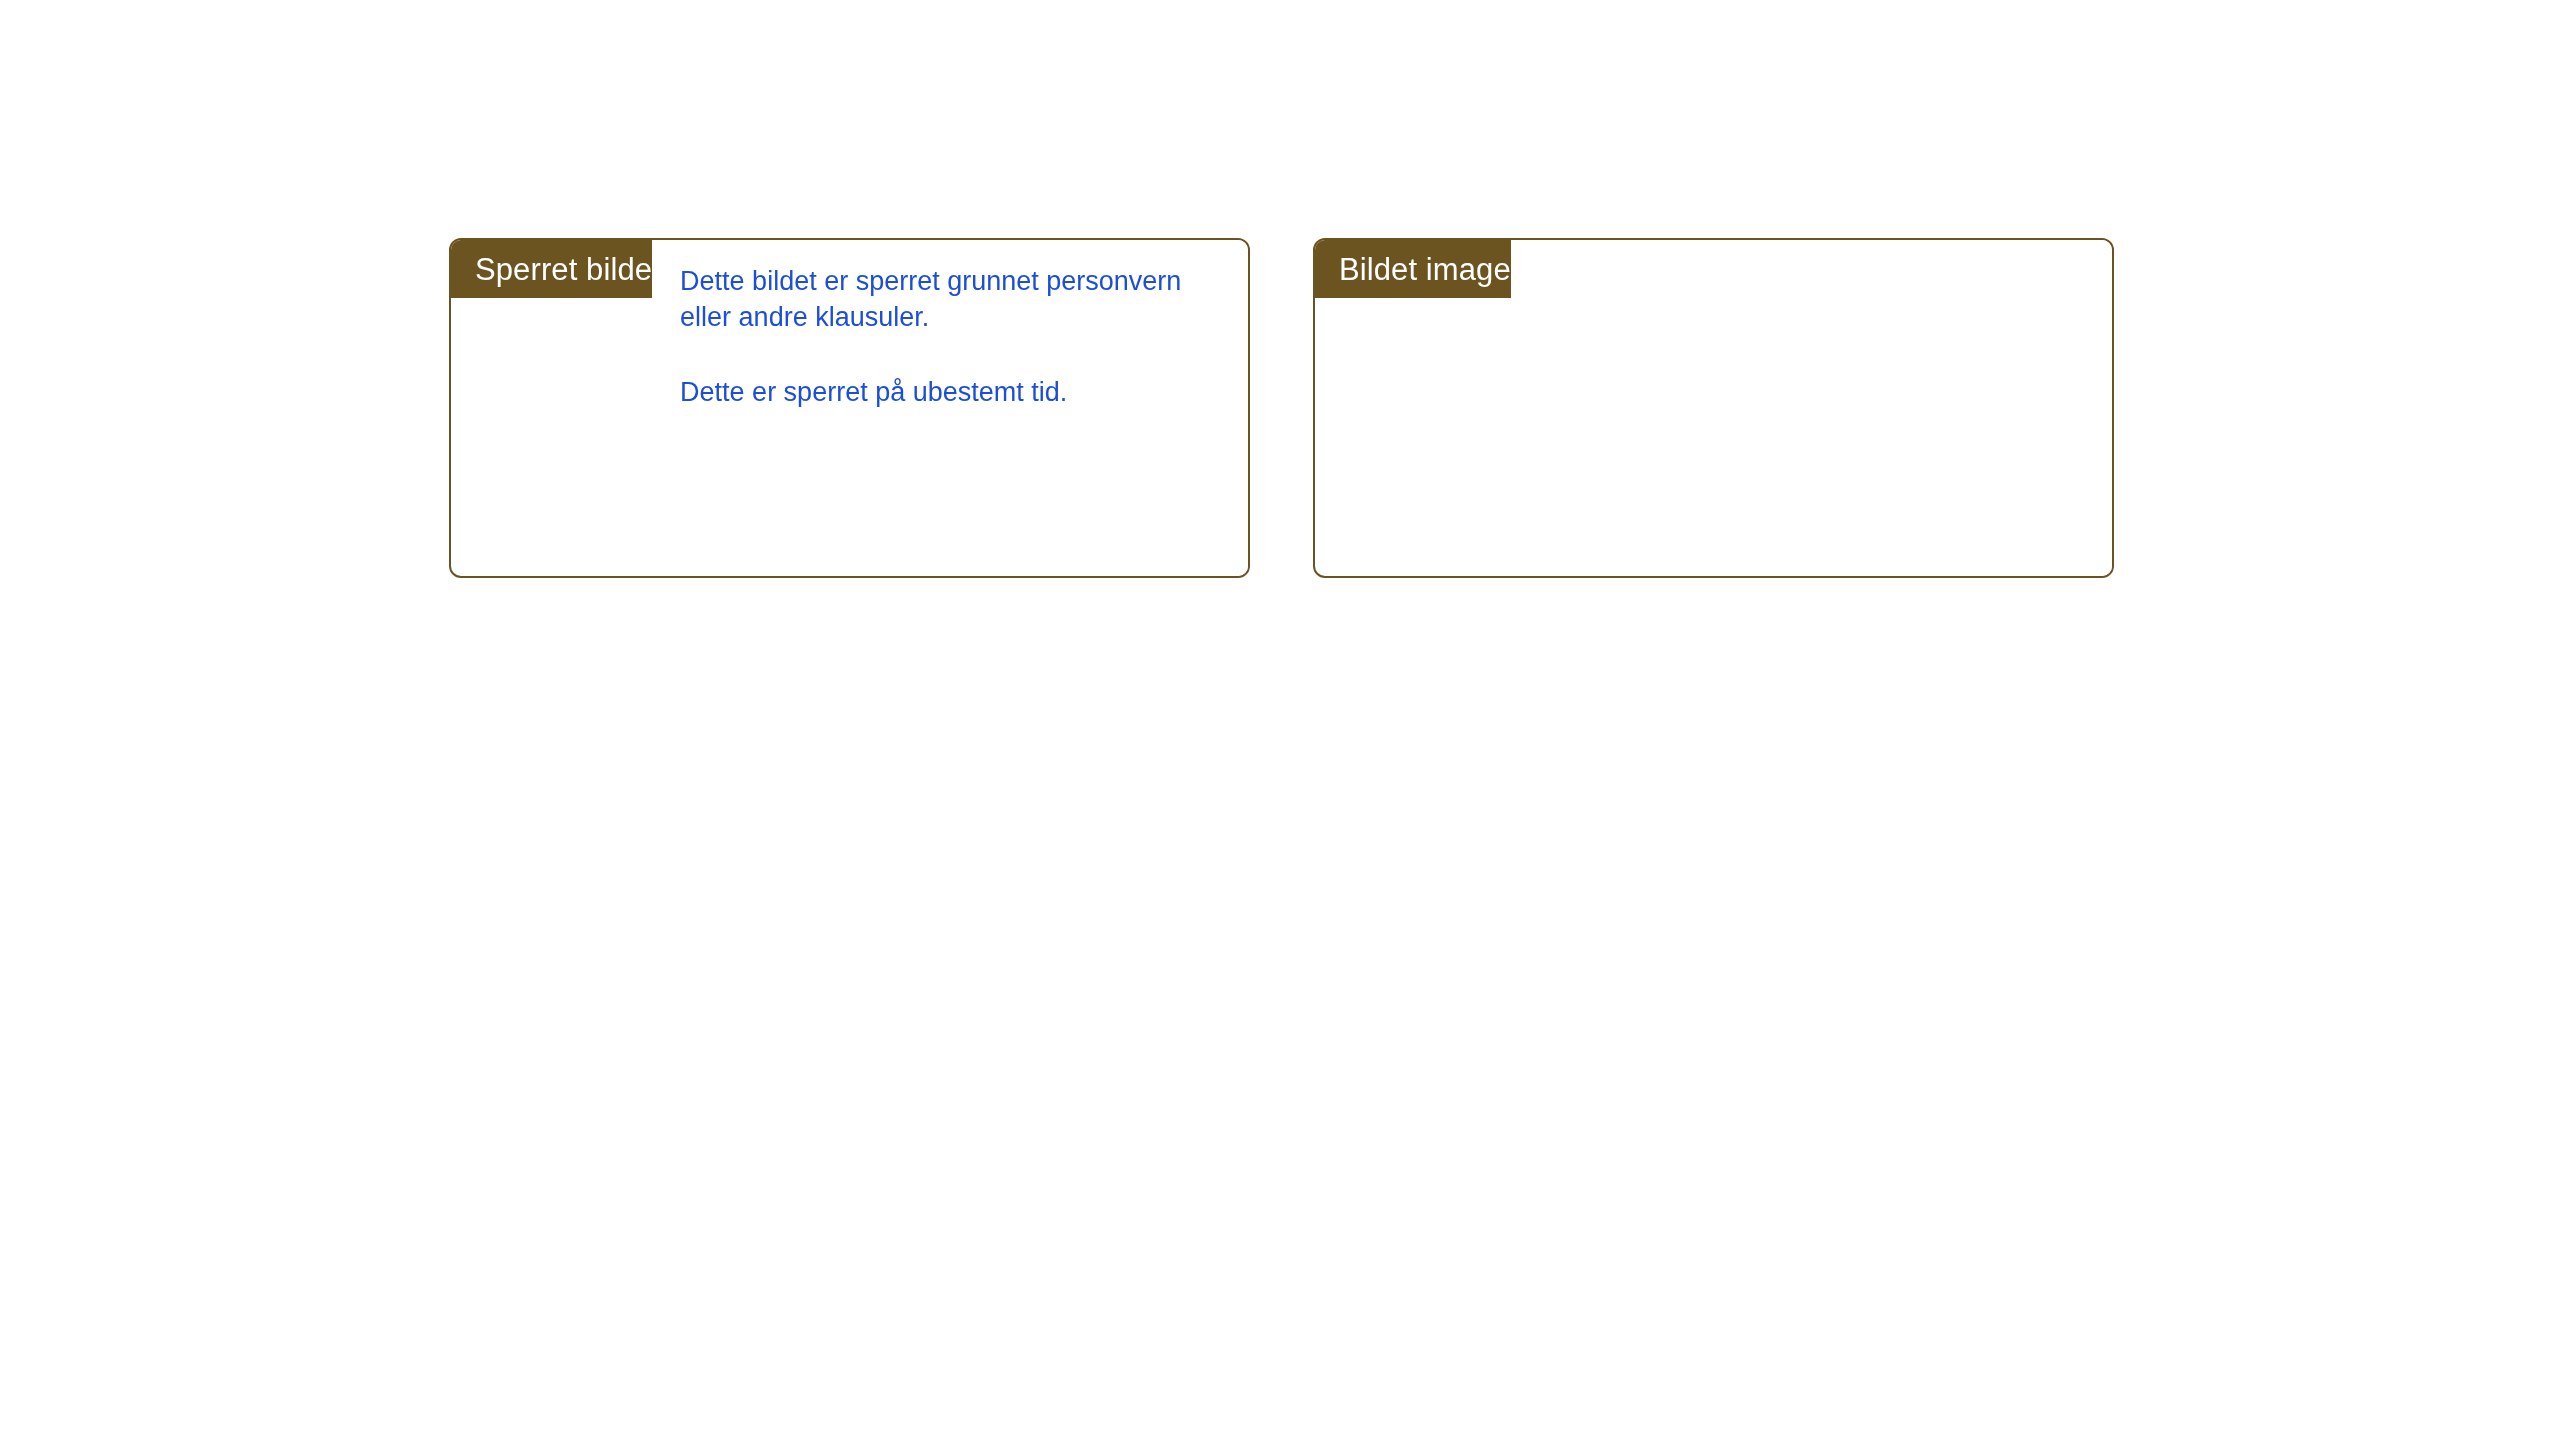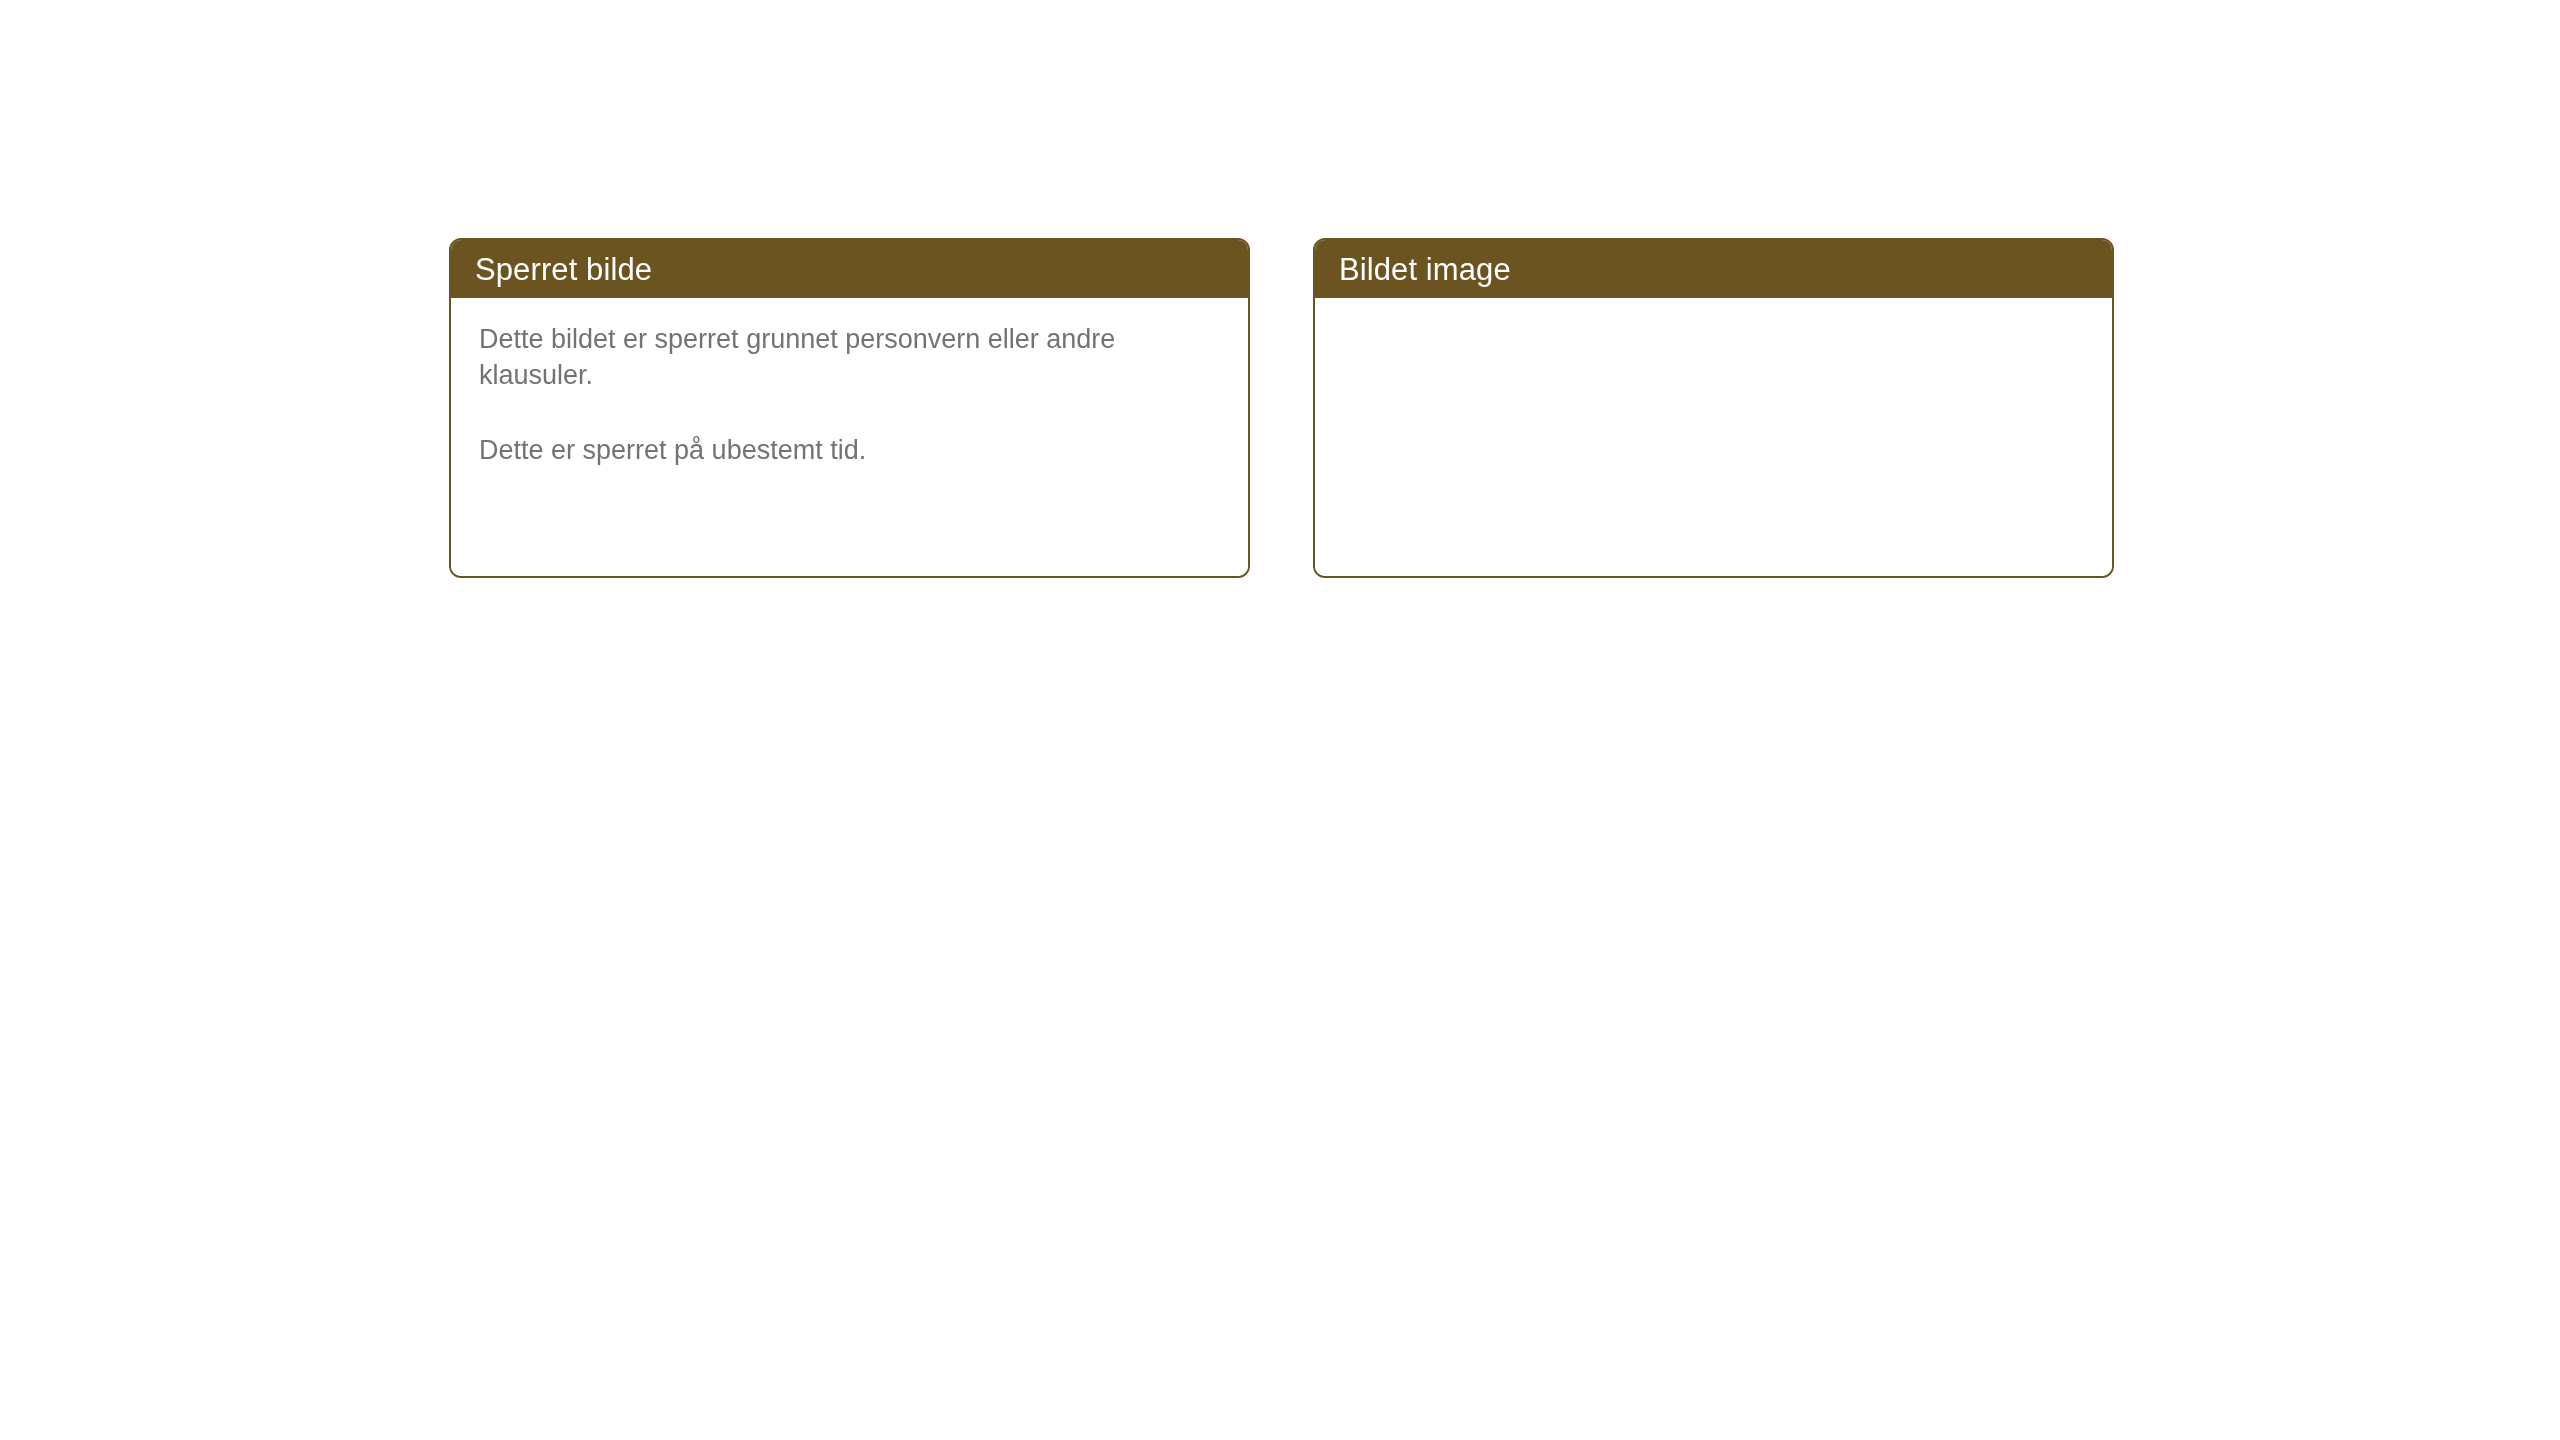--- a/index.html
+++ b/index.html
@@ -26,21 +26,21 @@
   }
 
   .notice-card {
     width: 801px;
     height: 340px;
     box-sizing: border-box;
     background: #ffffff;
     border: 2px solid #6b5420;
     border-radius: 12px;
     display: flex;
-    flex-direction: column;
+    flex-direction: row;
     overflow: hidden;
   }
 
   .notice-card-header {
     background: #6b5420;
     height: 58px;
     flex: 0 0 58px;
     display: flex;
     align-items: center;
     padding: 0 0 0 24px;
@@ -57,21 +57,21 @@
   }
 
   .notice-card-body {
     flex: 1 1 auto;
     padding: 24px 28px 0 28px;
     box-sizing: border-box;
     background: #ffffff;
   }
 
   .notice-paragraph {
-    color: #737373;
+    color: #1d4ed8;
     font-size: 27px;
     line-height: 1.33;
     margin: 0;
     max-width: 720px;
   }
 
   .notice-paragraph + .notice-paragraph {
     margin-top: 39px;
   }
 </style>

